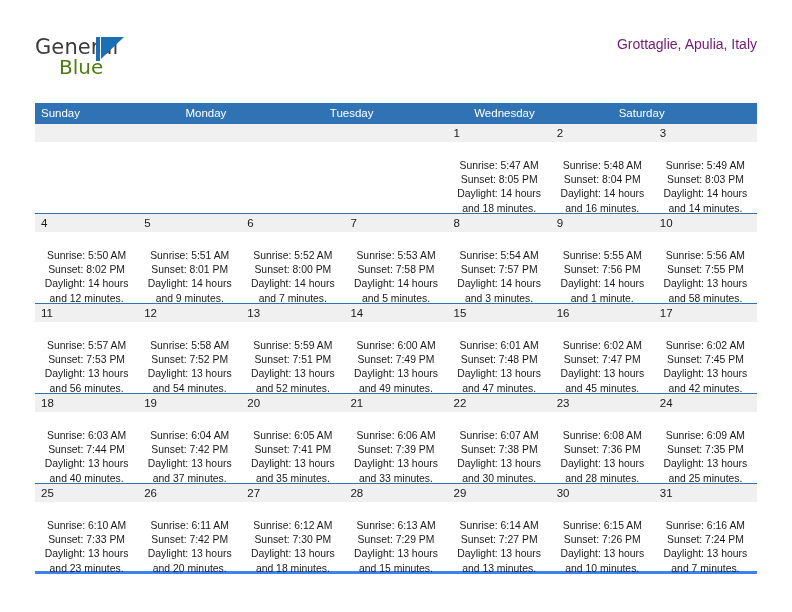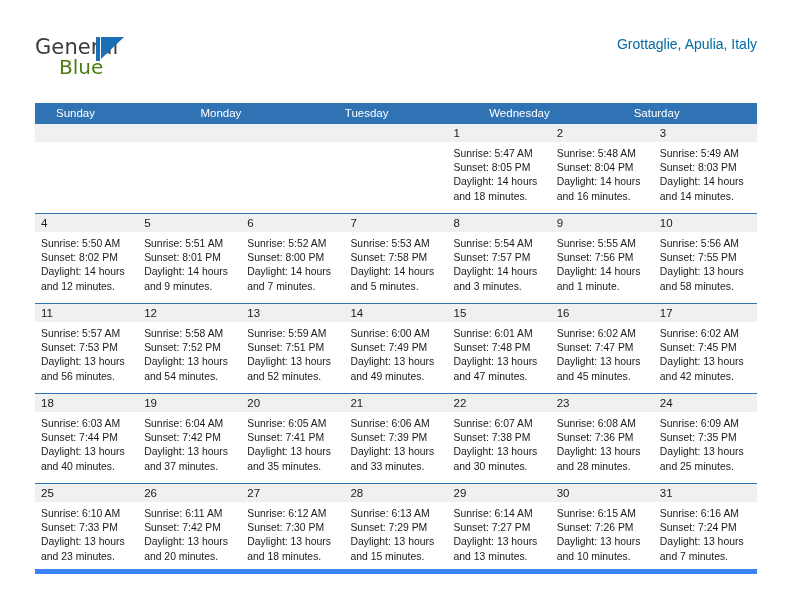--- a/index.html
+++ b/index.html
@@ -90,21 +90,21 @@
   .cal-title {
     font-size: 27px;
     font-weight: 400;
     color: #1a1a1a;
     line-height: 34px;
     white-space: nowrap;
   }
   .cal-subtitle {
     font-size: 14px;
     font-weight: 400;
-    color: #0369a1;
+    color: #701a75;
     line-height: 20px;
     margin-top: 4px;
     white-space: nowrap;
   }
 
   
   .calendar {
     position: absolute;
     left: 35px;
     top: 103px;
@@ -115,35 +115,35 @@
     width: 722px;
     height: 21px;
     background: #3073b4;
   }
   .weekday {
     flex: 1 1 0;
     min-width: 0;
     color: #ffffff;
     font-size: 11.5px;
     line-height: 21px;
-    padding-left: 21px;
+    padding-left: 6px;
     box-sizing: border-box;
     white-space: nowrap;
     overflow: hidden;
   }
 
   .week {
     display: flex;
     width: 722px;
     height: 90px;
     border-bottom: 1px solid #3073b4;
     box-sizing: border-box;
   }
   .week:last-child {
-    border-bottom: 5px solid #3b82f6;
+    border-bottom: 3px solid #3b82f6;
   }
   .daycell {
     flex: 1 1 0;
     min-width: 0;
     box-sizing: border-box;
     position: relative;
     background: #ffffff;
   }
   .daynum-band {
     height: 18px;
@@ -154,21 +154,22 @@
     background: #f0f0f0;
   }
   .daynum {
     font-size: 11.5px;
     line-height: 18px;
     color: #1a1a1a;
     padding-left: 6px;
     display: block;
   }
   .daybody {
-    padding: 5px 6px 0 6px;
+    padding: 17px 6px 0 6px;
+    text-align: center;
   }
   .dayline {
     font-size: 10.4px;
     line-height: 14.2px;
     color: #1a1a1a;
     white-space: nowrap;
   }
 </style>
 </head>
 <body>

